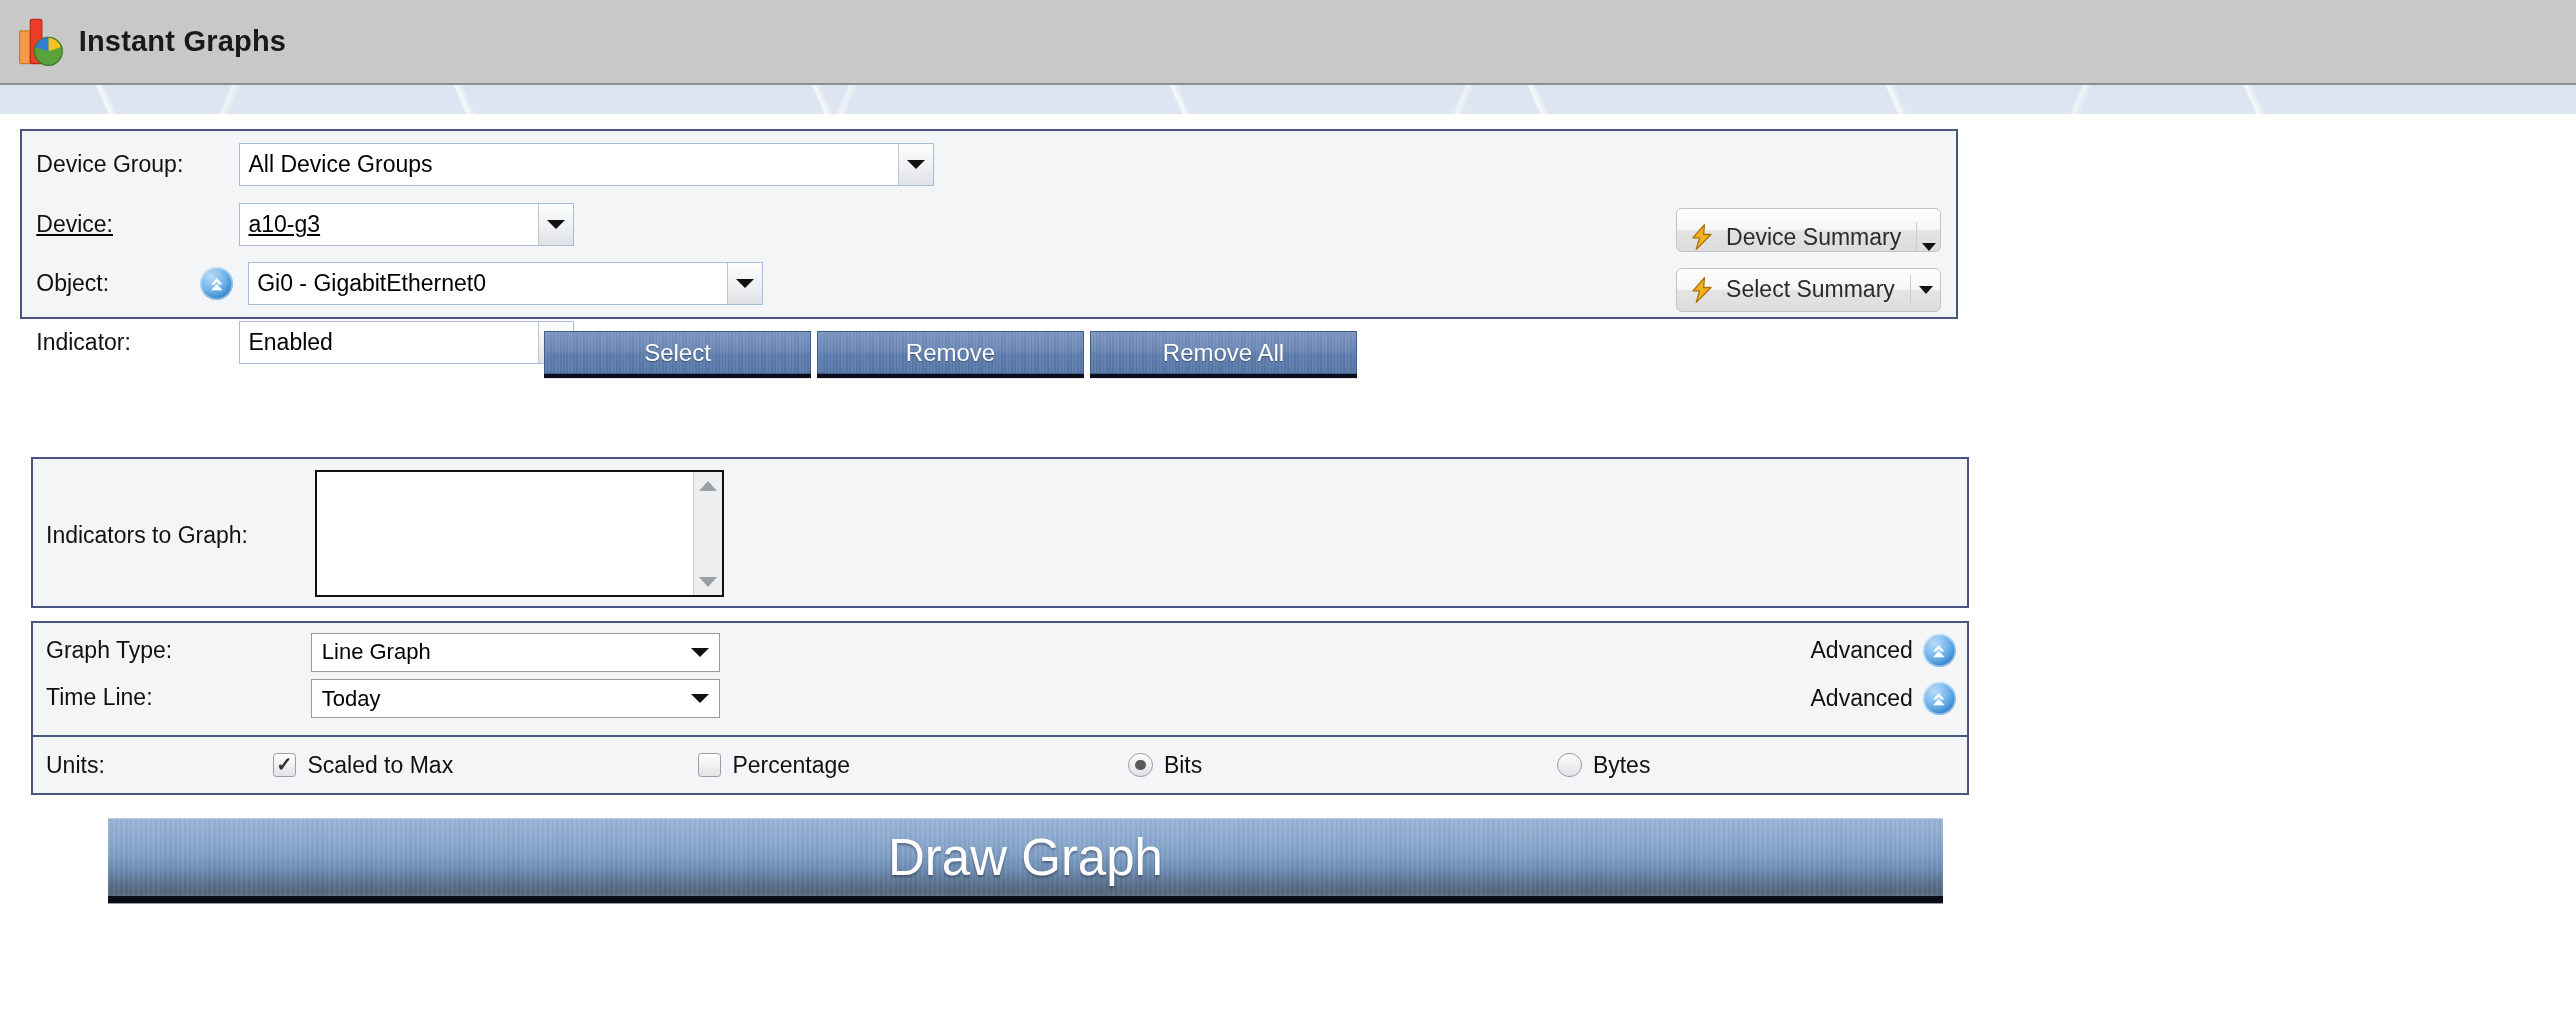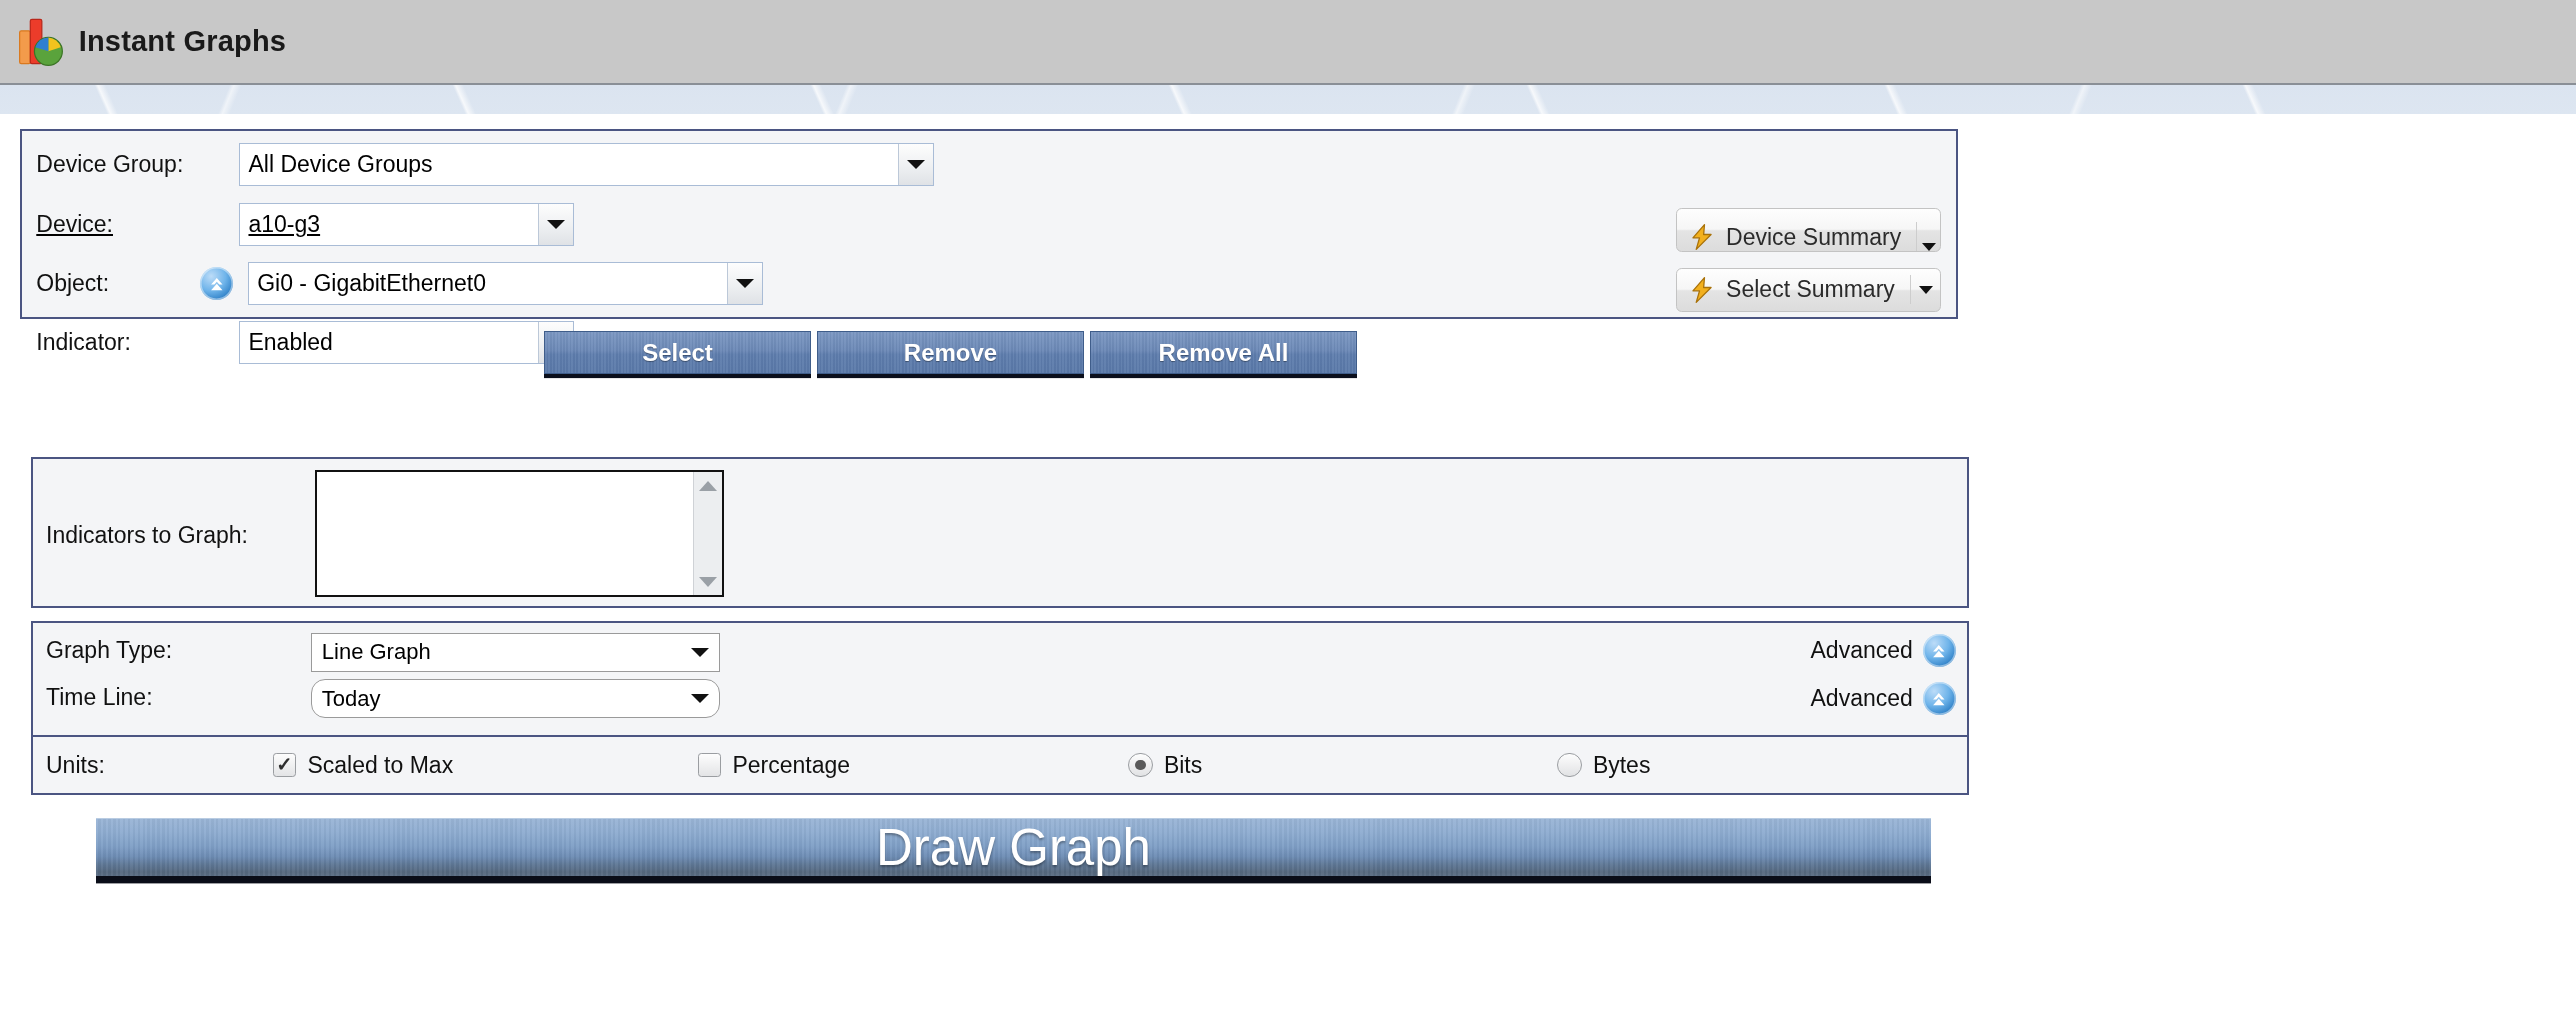--- a/index.html
+++ b/index.html
@@ -204,21 +204,21 @@
     position: absolute;
     height: 43px;
     border: 0.8px solid #3f5d8a;
     box-sizing: border-box;
     background:
       repeating-linear-gradient(90deg, rgba(255,255,255,0.05) 0 1.6px, rgba(0,0,0,0.03) 1.6px 3.3px),
       linear-gradient(#7b97c2 0%, #6b88b6 45%, #5e7dad 55%, #5a79a9 100%);
     box-shadow: 0 4.1px 0 0 #0b0f1c;
     color: #ffffff;
     font-size: 24px;
-    font-weight: bold;
+    font-weight: normal;
     display: flex;
     align-items: center;
     justify-content: center;
     text-shadow: 0 0.8px 0.8px rgba(0,0,0,0.35);
   }
 
   
   #indicator-listbox {
     position: absolute;
     background: #ffffff;
@@ -434,21 +434,21 @@
 
   <div class="panel" style="left:31px; top:507px; width:1938px; height:122px;">
 
     <span class="flabel" style="position:absolute; left:13px; top:14px;">Graph Type:</span>
     <span class="sel2" style="position:absolute; left:278px; top:9.8px; width:409px;">
       <span>Line Graph</span>
       <i class="caret-dn"></i>
     </span>
 
     <span class="flabel" style="position:absolute; left:13px; top:61px;">Time Line:</span>
-    <span class="sel2" style="position:absolute; left:278px; top:56px; width:409px;border-radius:14px;">
+    <span class="sel2" style="position:absolute; left:278px; top:56px; width:409px;">
       <span>Today</span>
       <i class="caret-dn"></i>
     </span>
 
     <span class="adv" style="right:11.4px; top:11.4px;">
       <span>Advanced</span>
       <span class="ico-up">
         <svg width="19.6" height="19.6" viewBox="0 0 24 24">
             <path d="M12 5 L19 13 H15 L12 9.5 L9 13 H5 Z M12 12 L19 20 H5 Z" fill="#ffffff"></path>
           </svg>
@@ -486,16 +486,16 @@
         </span>
       <span>Bits</span>
     </span>
 
     <span class="unit-item" style="left:1524px; top:14.7px;">
       <span class="rdo"></span>
       <span>Bytes</span>
     </span>
   </div>
 
-  <div id="draw-graph-button" style="left:96px; top:704px; width:1835px; height:58px;">Draw Graph</div>
+  <div id="draw-graph-button" style="left:108px; top:704px; width:1835px; height:78px;">Draw Graph</div>
 
 </div>
 
 
 </body></html>

